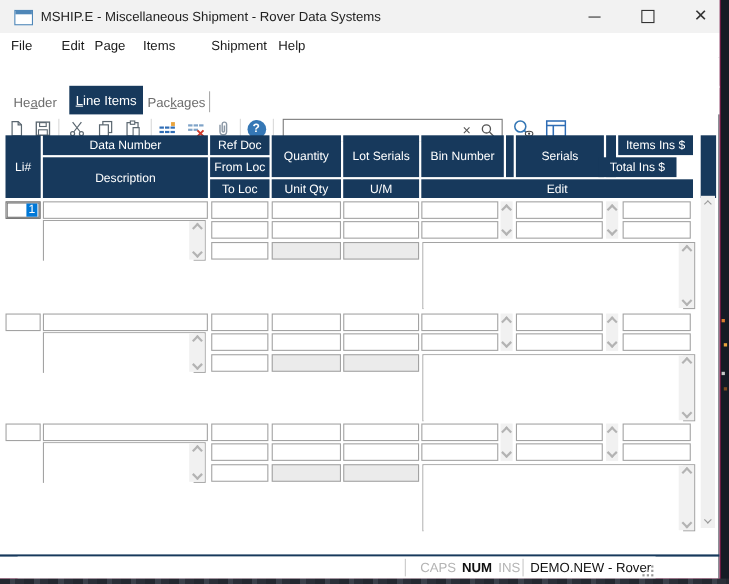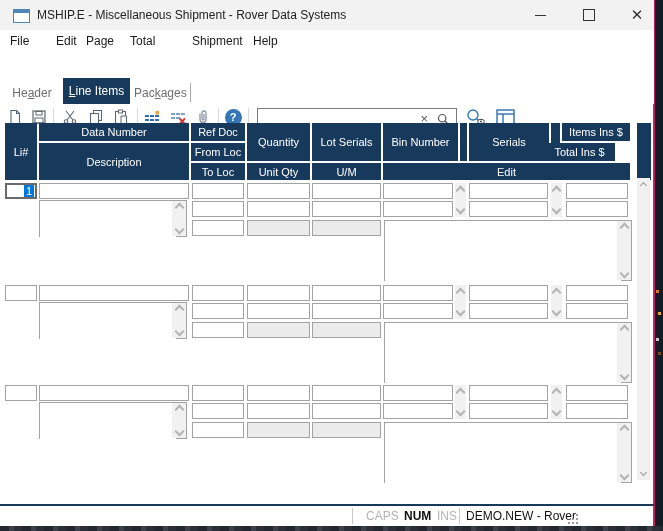--- a/index.html
+++ b/index.html
@@ -65,21 +65,21 @@
   .chev.up{transform:rotate(45deg);}
   .chev.down{transform:rotate(-135deg);}
 
   
   .vscroll{position:absolute;left:637px;top:178px;width:13px;height:302px;background:#f0f0f0;}
   .vs-arrow{position:absolute;left:0;width:13px;height:15px;display:flex;align-items:center;justify-content:center;}
   .vs-arrow .chev{border-color:#9a9a9a;border-width:1.5px;width:4px;height:4px;}
 
   
   .statline{position:absolute;left:0;top:504px;width:654px;height:2px;background:#17395c;}
-  .statusbar{position:absolute;left:0;top:506px;width:580px;height:20px;background:#fff;font-size:12px;}
+  .statusbar{position:absolute;left:16px;top:506px;width:580px;height:20px;background:#fff;font-size:12px;}
   .stat{position:absolute;top:0;height:20px;line-height:20px;}
   .statsep{position:absolute;top:2px;width:1px;height:16px;background:#c9c9c9;}
   .dim{color:#b4b4b4;}
   .grip{position:absolute;right:2px;top:6px;width:12px;height:12px;}
   .grip i{position:absolute;width:2px;height:2px;background:#9a9a9a;}
 
   
   .rightstrip{position:absolute;left:655px;top:0;width:8px;height:531px;background:#151b24;}
   .speck{position:absolute;width:3px;height:3px;}
   .bottomstrip{position:absolute;left:0;top:526px;width:663px;height:5px;
@@ -102,21 +102,21 @@
         </div>
       <div class="winbtn" style="left:618px;">
           <span class="glyph-close">✕</span>
         </div>
     </div>
 
     <div class="menubar" id="menubar">
         <span class="menuitem" style="left: 10px;">File</span>
         <span class="menuitem" style="left: 56px;">Edit</span>
         <span class="menuitem" style="left: 86px;">Page</span>
-        <span class="menuitem" style="left: 130px;">Total</span>
+        <span class="menuitem" style="left: 130px;">Items</span>
         <span class="menuitem" style="left: 192px;">Shipment</span>
         <span class="menuitem" style="left: 253px;">Help</span>
       </div>
 
     <div class="toolbar">
       <div class="tbtn" style="left:6px;">
         <svg width="16" height="16" viewBox="0 0 16 16">
           <path d="M4 1.5 H9.5 L12.5 4.5 V14.5 H4 Z" fill="none" stroke="#5b6770" stroke-width="1.1"></path>
           <path d="M9.5 1.5 V4.5 H12.5" fill="none" stroke="#5b6770" stroke-width="1.1"></path>
         </svg>

